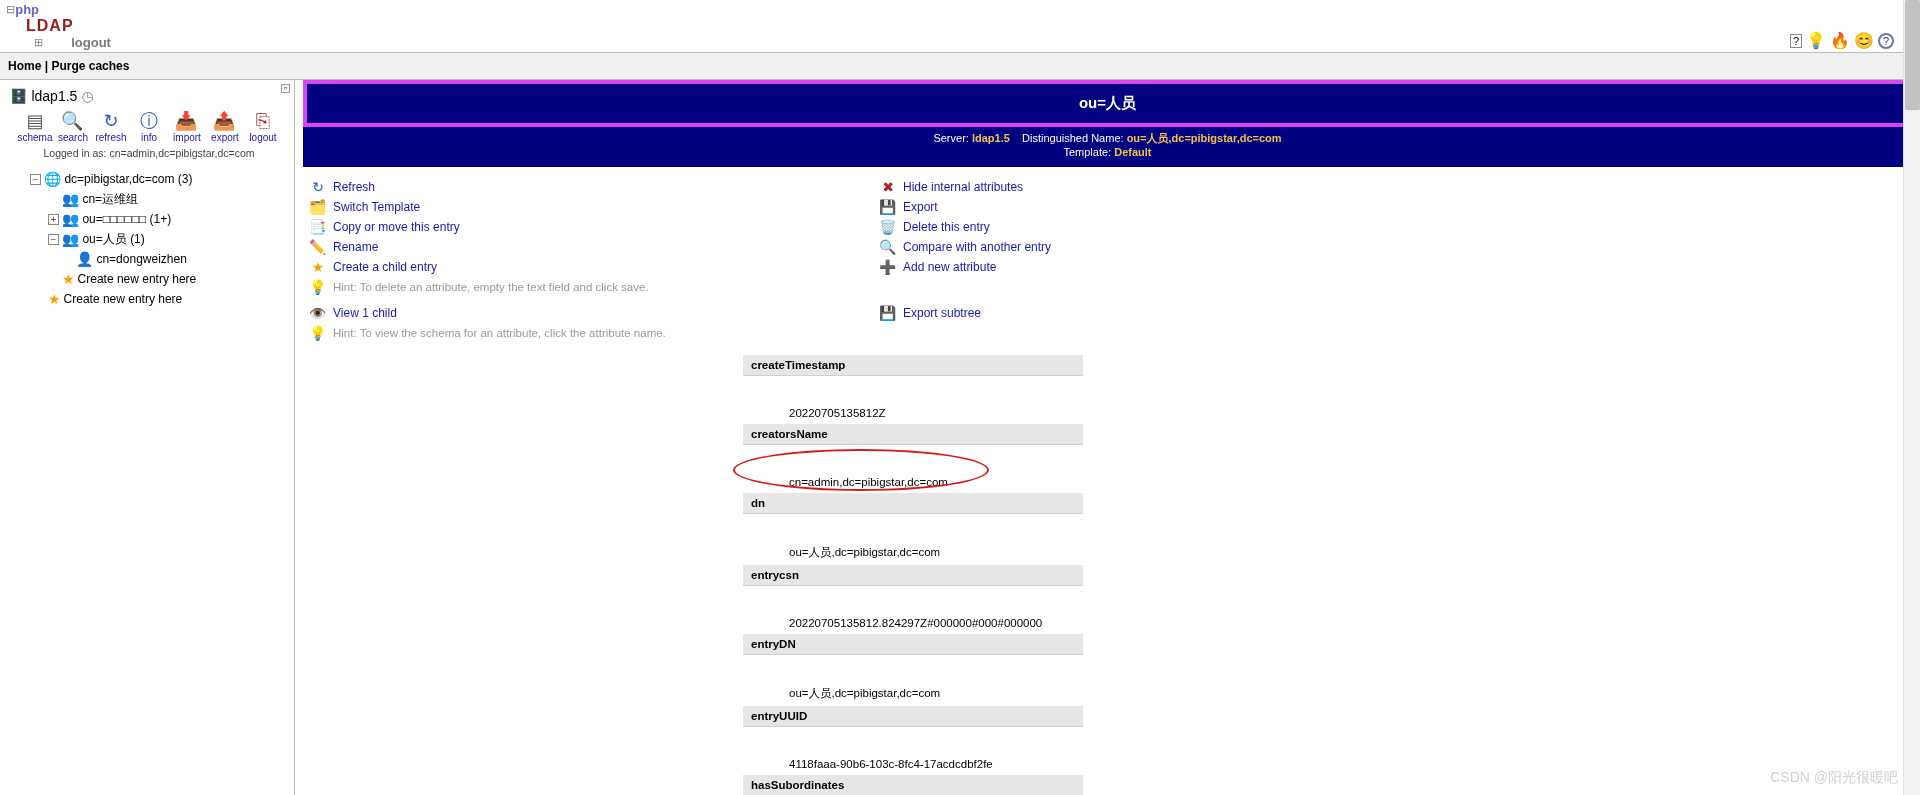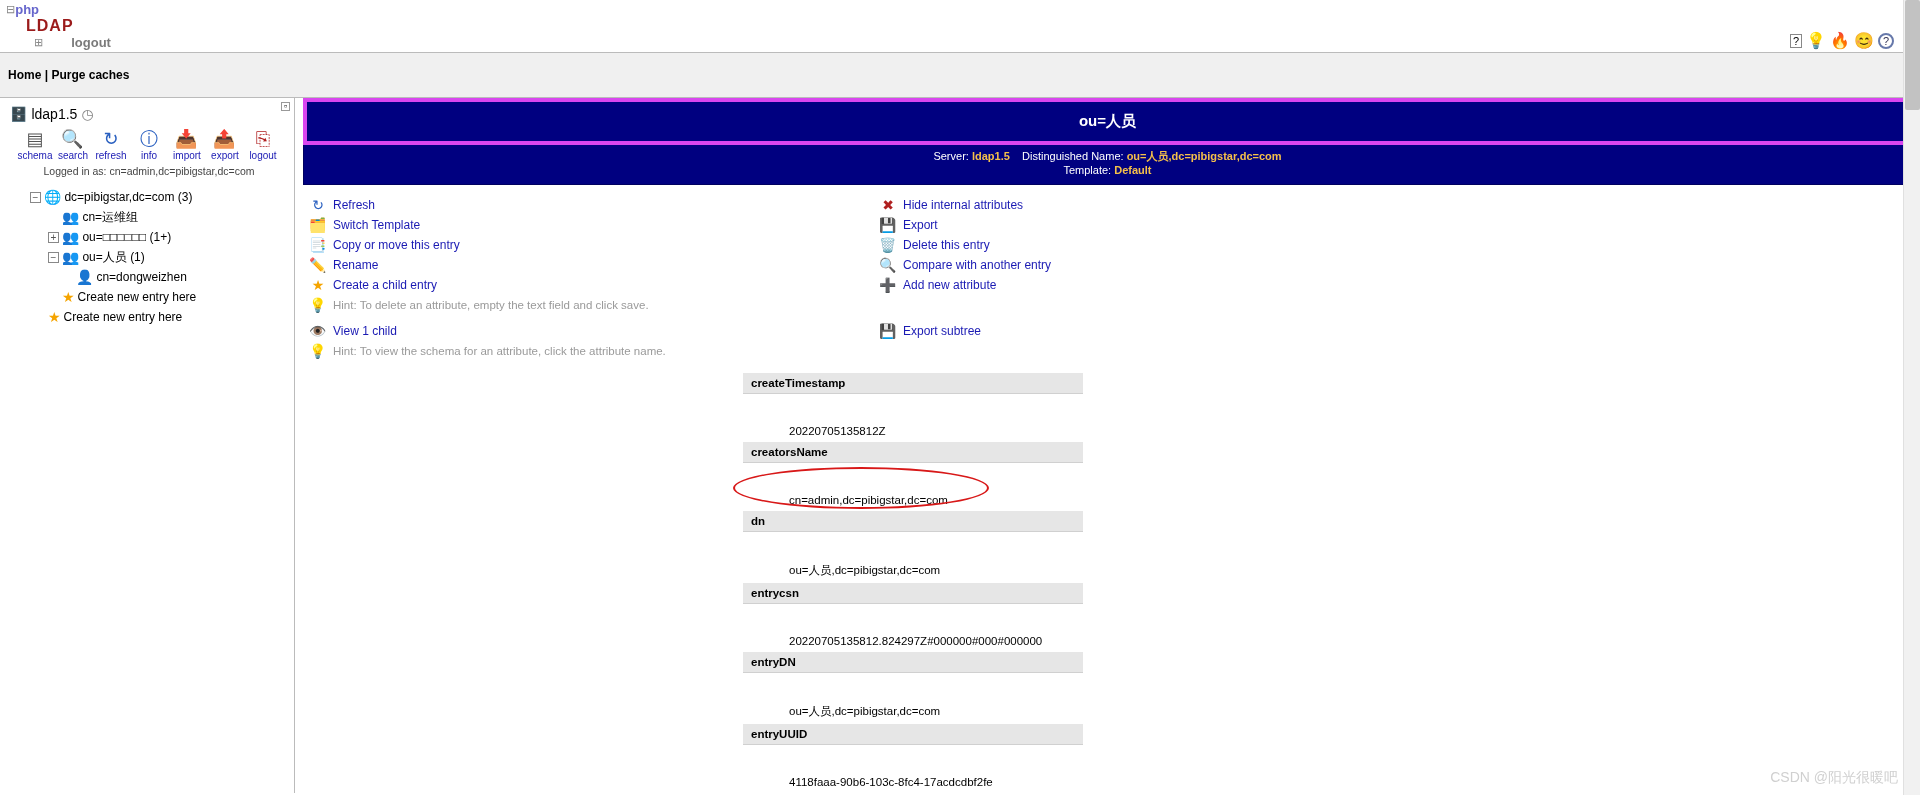--- a/index.html
+++ b/index.html
@@ -7,21 +7,21 @@
 .page { width: 1920px; height: 795px; position: relative; overflow: hidden; }
 .scrollbar-track { position: absolute; top: 0; right: 0; width: 17px; height: 795px; background: #f1f1f1; border-left: 1px solid #e0e0e0; }
 .scrollbar-thumb { position: absolute; top: 0; left: 1px; width: 15px; height: 110px; background: #c2c2c2; border-radius: 2px; }
 .header { display: flex; justify-content: space-between; align-items: flex-end; padding: 2px 8px 2px 0; }
 .logo { margin-left: 6px; }
 .logo-php { color: #6666cc; font-weight: bold; font-size: 13px; }
 .logo-ldap { color: #9b1b1b; font-weight: bold; font-size: 16px; letter-spacing: 1px; margin-left: 20px; }
 .logo-admin { color: #7a7a7a; font-weight: bold; font-size: 13px; margin-left: 28px; }
 .head-icons { display: flex; gap: 4px; align-items: center; margin-right: 18px; }
 .head-icons span { font-size: 16px; cursor: pointer; }
-.topbar { border-top: 1px solid #bbb; border-bottom: 1px solid #bbb; background: #f0f0f0; padding: 15px 8px; font-size: 12px; font-weight: bold; }
+.topbar { border-top: 1px solid #bbb; border-bottom: 1px solid #bbb; background: #f0f0f0; padding: 6px 8px; font-size: 12px; font-weight: bold; }
 .topbar a { color: #000; text-decoration: none; }
 .body { display: flex; }
 .sidebar { width: 295px; border-right: 1px solid #bbb; padding: 8px 6px 8px 10px; position: relative; }
 .sidebar .collapse { position: absolute; top: 4px; right: 4px; border: 1px solid #999; width: 9px; height: 9px; font-size: 9px; line-height: 7px; text-align: center; cursor: pointer; }
 .server-row { display: flex; align-items: center; gap: 4px; font-size: 14px; margin-bottom: 6px; }
 .server-row .name { font-weight: normal; }
 .toolbar { display: flex; gap: 2px; justify-content: center; margin: 4px 0 2px 0; }
 .tool { display: flex; flex-direction: column; align-items: center; width: 36px; font-size: 10px; color: #1a1ab3; cursor: pointer; }
 .tool .ico { font-size: 18px; color: #555; height: 22px; display: flex; align-items: center; }
 .tool .lbl { color: #1a1ab3; }
@@ -243,20 +243,21 @@
       <div class="attr-h">creatorsName</div>
       <div class="attr-v">cn=admin,dc=pibigstar,dc=com</div>
       <div class="attr-h">dn</div>
       <div class="attr-v">ou=人员,dc=pibigstar,dc=com</div>
       <div class="attr-h">entrycsn</div>
       <div class="attr-v">20220705135812.824297Z#000000#000#000000</div>
       <div class="attr-h">entryDN</div>
       <div class="attr-v">ou=人员,dc=pibigstar,dc=com</div>
       <div class="attr-h">entryUUID</div>
       <div class="attr-v">4118faaa-90b6-103c-8fc4-17acdcdbf2fe</div>
+      <div class="attr-h">hasSubordinates</div>
       <div class="circle" style="top:94px;left:-10px;"></div>
     </div>
   </div>
 </div>
 
 <div class="scrollbar-track">
   <div class="scrollbar-thumb"></div>
 </div>
 
 <div class="watermark">CSDN @阳光很暖吧</div>

